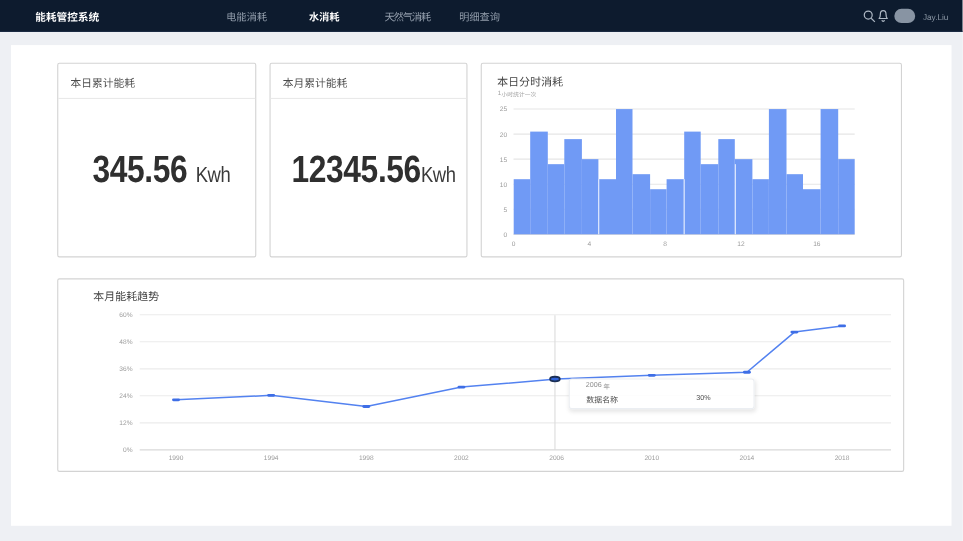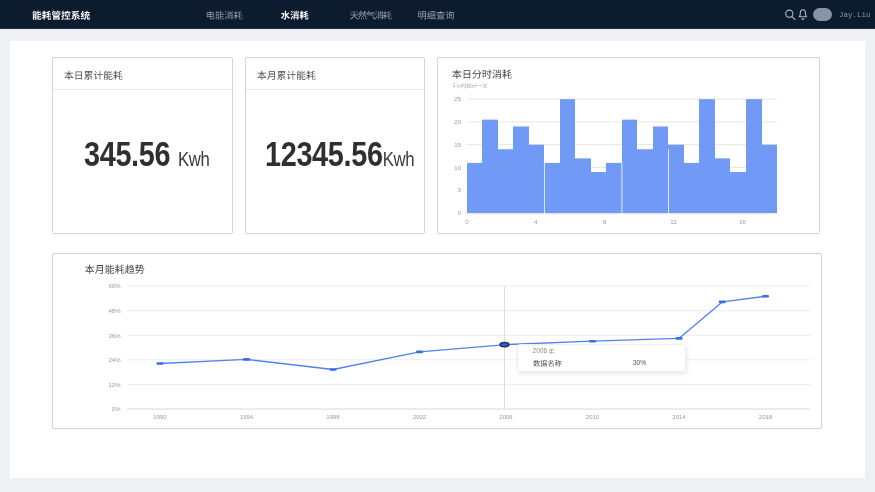--- a/index.html
+++ b/index.html
@@ -8,21 +8,21 @@
 #panel { position:absolute; left:10px; top:41px; width:855px; height:437px; background:#ffffff; }
 .card { position:absolute; background:#fff; border:1px solid #d3d3d3; border-radius:2px; }
 #c1 { left:52px; top:57px; width:181px; height:177px; }
 #c2 { left:245px; top:57px; width:180px; height:177px; }
 #c3 { left:437px; top:57px; width:383px; height:177px; }
 #c4 { left:52px; top:253px; width:770px; height:176px; }
 .chead { position:absolute; left:0; top:0; right:0; height:32px; border-bottom:1px solid #e9e9e9; }
 .val { position:absolute; white-space:nowrap; color:#2f2f2f; font-weight:bold; font-size:34.5px; letter-spacing:-0.4px; line-height:1; transform:scaleX(0.836); transform-origin:0 50%; }
 .kwh { font-weight:normal; font-size:20px; letter-spacing:-0.4px; color:#3a3a3a; }
 #avatar { position:absolute; left:812.5px; top:7.5px; width:19px; height:13.5px; border-radius:7px; background:#8894a3; }
-#jay { position:absolute; left:839px; top:10.5px; font-size:7.5px; color:#8a96a4;font-family:Liberation Mono, monospace; }
+#jay { position:absolute; left:839px; top:10.5px; font-size:7.5px; color:#8a96a4; }
 #tooltip { position:absolute; left:517px; top:343.5px; width:169px; height:28.5px; background:rgba(255,255,255,0.85);
   border:1px solid #ebeef2; border-radius:3px; box-shadow:1px 2px 4px rgba(0,0,0,0.10); }
 .tt { position:absolute; font-size:7px; line-height:1; white-space:nowrap; }
 #overlay { position:absolute; left:0; top:0; width:875px; height:492px; pointer-events:none; }
 </style></head>
 <body>
 <div id="panel"></div>
 <div id="header"></div>
 <div id="avatar"></div>
 <div id="jay">Jay.Liu</div>

